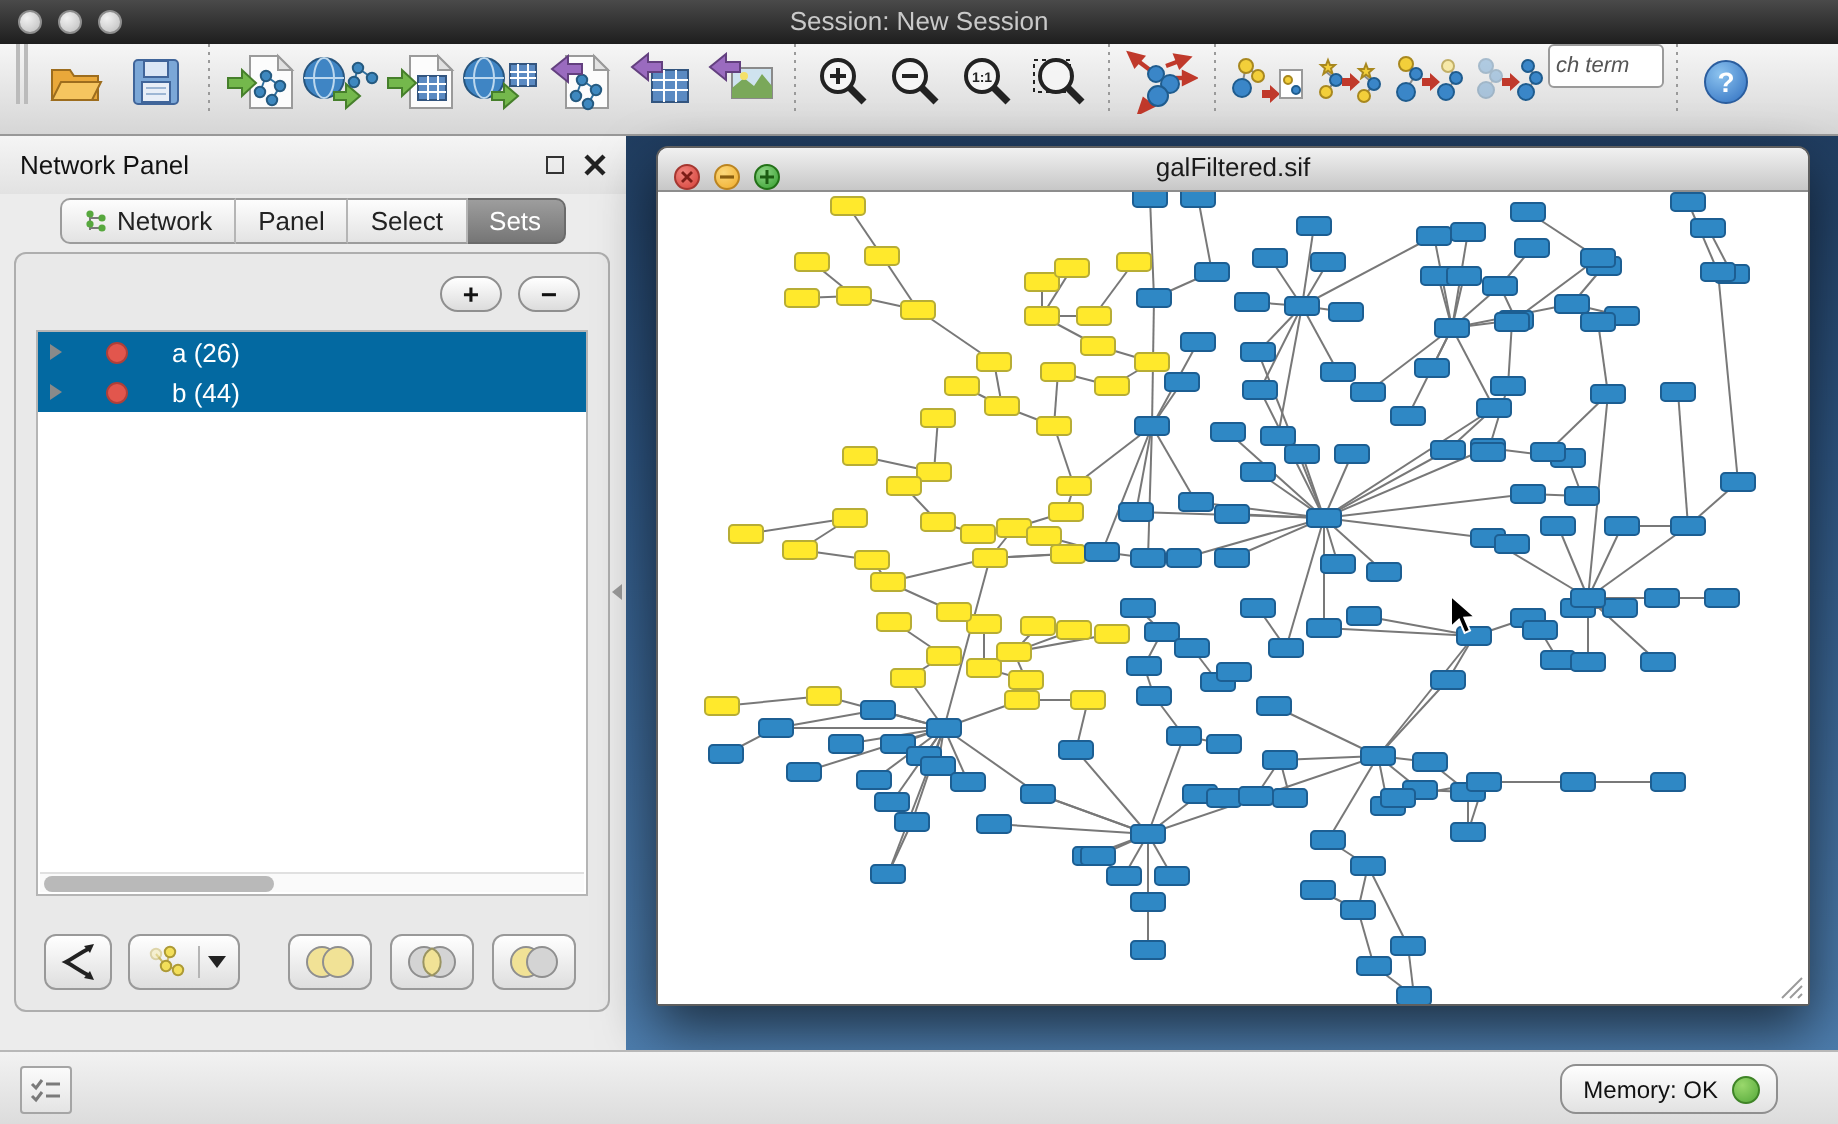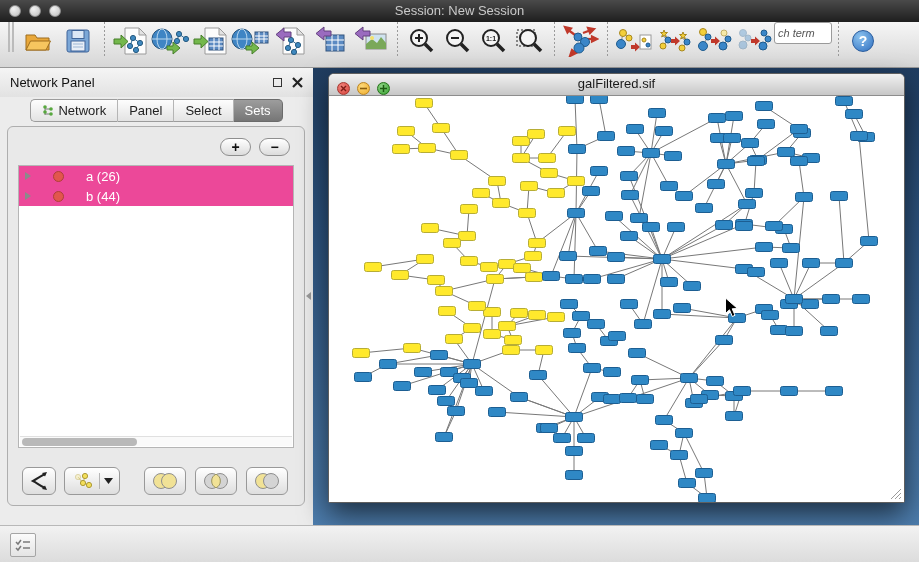--- a/index.html
+++ b/index.html
@@ -39,21 +39,21 @@
   .tab.active { background:linear-gradient(#9d9d9d,#767676); color:#fff; border-color:#6b6b6b;align-items:center; }
   .cp-frame { position:absolute; left:7px; right:8px; top:58px; bottom:19px;
     border:1px solid #aeaeae; border-radius:6px; background:#e9e9e9; }
   .pm-row { position:absolute; top:11px; right:14px; display:flex; gap:8px; }
   .pm-btn { width:31px; height:18px; border:1px solid #8f8f8f; border-radius:9px;
     background:linear-gradient(#ffffff,#dcdcdc); font-size:14px; font-weight:bold; line-height:15px;
     text-align:center; color:#111; }
   .sets-list { position:absolute; left:10px; right:10px; top:38px; bottom:57px;
     background:#fff; border:1px solid #b5b5b5; overflow:hidden; }
   .set-row { height:20px; display:flex; align-items:center; gap:22px; padding-left:6px;
-    background:#ec4899; color:#fff; font-size:13px; }
+    background:#0369a1; color:#fff; font-size:13px; }
   .disc { width:0; height:0; border-left:6px solid #8a8a8a; border-top:4px solid transparent; border-bottom:4px solid transparent; }
   .red-dot { width:11px; height:11px; border-radius:50%; background:#e2564d; border:1px solid #b03f38; }
   .hscroll { position:absolute; left:1px; right:1px; bottom:1px; height:10px; background:#fafafa; border-top:1px solid #e0e0e0; }
   .hthumb { position:absolute; left:2px; top:1px; width:115px; height:8px; background:#b9b9b9; border-radius:4px; }
   .cp-buttons { position:absolute; left:14px; right:14px; bottom:9px; height:30px; display:flex; align-items:center; }
   .cbtn { height:28px; border:1px solid #999; border-radius:6px; background:linear-gradient(#fff,#dedede);
     display:flex; align-items:center; justify-content:center; }
   .cbtn.sq { width:34px; }
   .cbtn.dd { width:56px; margin-left:8px; }
   .cbtn.venn { width:42px; }
@@ -914,19 +914,23 @@
 
   <div class="statusbar">
     <div class="task-btn">
       <svg width="16" height="14" viewBox="0 0 16 14">
         <path d="M1 4 l2 2 3 -4" fill="none" stroke="#7a7a7a" stroke-width="1.5"></path>
           <line x1="8" y1="4" x2="15" y2="4" stroke="#7a7a7a" stroke-width="1.5"></line>
         <path d="M1 10 l2 2 3 -4" fill="none" stroke="#7a7a7a" stroke-width="1.5"></path>
           <line x1="8" y1="10" x2="15" y2="10" stroke="#7a7a7a" stroke-width="1.5"></line>
       </svg>
     </div>
+    <div class="memory-btn">
+      <span>Memory: OK</span>
+      <span class="mem-led"></span>
+    </div>
   </div>
 
   <svg class="cursor" width="15" height="21" viewBox="0 0 15 21">
     <path d="M1.5 1 L1.5 16.5 L5.5 12.8 L8.3 19.5 L11 18.3 L8.2 11.8 L13.5 11.5 Z" fill="#000" stroke="#fff" stroke-width="1"></path>
   </svg>
 
 </div>
 
 </body></html>

